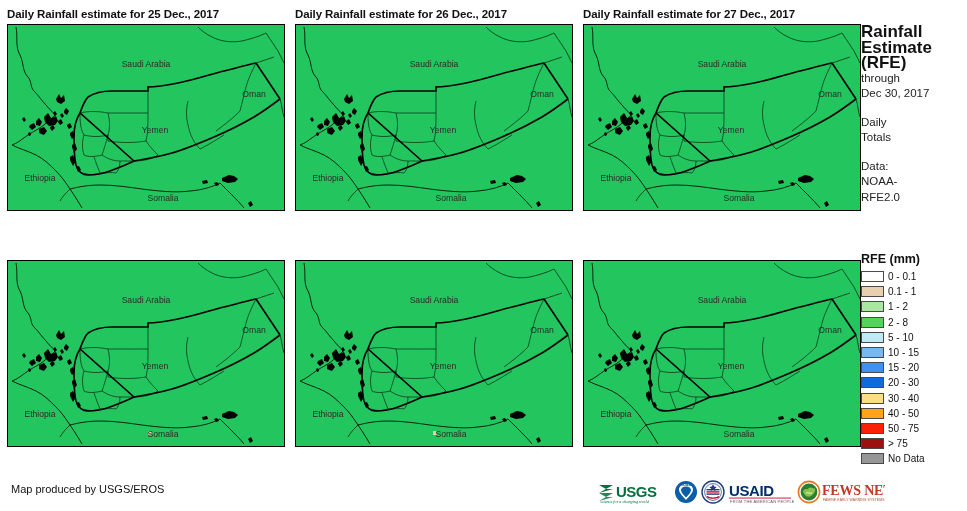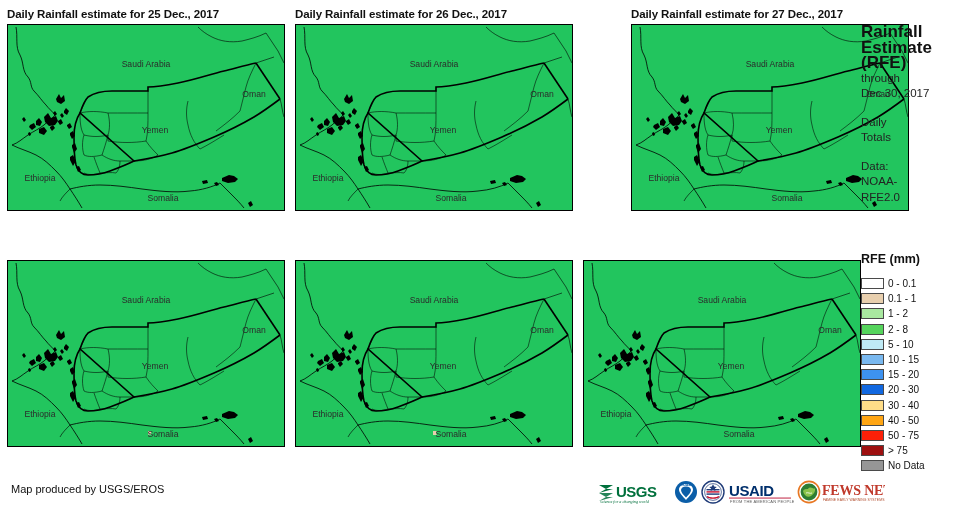--- a/index.html
+++ b/index.html
@@ -23,21 +23,21 @@
        font-size:8.6px;fill:#2b2b2b;}
 
   
   #rightcol{position:absolute;left:861px;top:24px;width:104px;}
   .rtitle{font-size:17px;font-weight:bold;line-height:15.5px;color:#111;}
   .rsub{font-size:11.5px;line-height:15.5px;color:#222;}
   .rgap{height:13px;}
 
   
   #legend{position:absolute;left:861px;top:252px;width:104px;}
-  .leg-title{font-size:12.5px;font-weight:bold;color:#111;margin-bottom:10px;}
+  .leg-title{font-size:12.5px;font-weight:bold;color:#111;margin-bottom:3px;}
   .leg-row{display:flex;align-items:center;height:15.2px;}
   .sw{width:23px;height:11px;border:1px solid #4a4a4a;box-sizing:border-box;margin-right:4px;flex:0 0 auto;}
   .leg-lab{font-size:10px;color:#111;white-space:nowrap;text-align:right;}
 
   
   #credit{position:absolute;left:11px;top:483px;font-size:11px;color:#111;}
   #logos{position:absolute;left:597px;top:478px;height:28px;display:flex;align-items:center;gap:3px;}
   .logo{height:26px;display:flex;align-items:center;}
 </style>
 </head>
@@ -172,21 +172,21 @@
       </g>
       <text class="lbl" x="138" y="42" text-anchor="middle">Saudi Arabia</text>
       <text class="lbl" x="246" y="72" text-anchor="middle">Oman</text>
       <text class="lbl" x="147" y="108" text-anchor="middle">Yemen</text>
       <text class="lbl" x="32" y="156" text-anchor="middle">Ethiopia</text>
       <text class="lbl" x="155" y="176" text-anchor="middle">Somalia</text>
     </svg>
   </div>
 </div>
 
-<div class="panel" style="left:583px;top:6px;margin-left:48px;">
+<div class="panel" style="left:583px;top:6px;">
   <div class="ptitle">Daily Rainfall estimate for 27 Dec., 2017</div>
   <div class="frame">
     <svg viewBox="0 0 276 185">
       <g fill="none" stroke="#000" stroke-width="0.8">
         <path d="M8,2 C10,12 7,22 12,30 C16,38 14,46 20,52 C24,57 22,62 26,66 C31,71 34,76 38,80 C41,84 44,86 47,90"></path>
         <path d="M47,90 C44,94 40,96 36,100 C31,104 26,106 20,110 C14,114 10,118 4,120"></path>
         <path d="M4,120 C12,124 20,126 28,130 C36,134 42,140 48,146 C54,152 58,158 62,164 C66,170 70,176 74,183"></path>
         <path d="M62,164 C70,162 80,160 92,160 C106,160 120,162 134,164 C150,166 166,168 182,166 C194,165 204,162 212,158"></path>
         <path d="M212,158 C216,162 220,166 224,170 C228,174 232,178 236,183"></path>
       </g>

